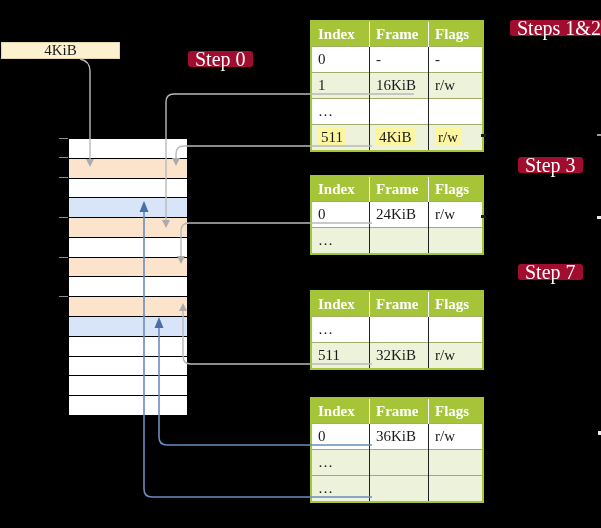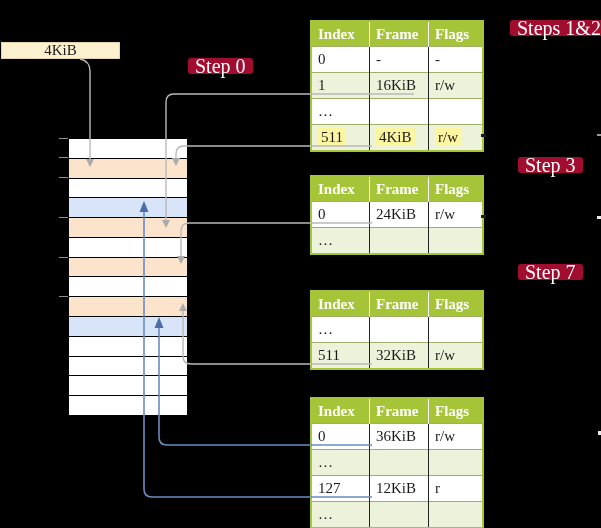--- a/index.html
+++ b/index.html
@@ -11,21 +11,21 @@
   .root-box{
     position:absolute;left:1px;top:42px;width:119px;height:17px;
     background:var(--box-bg,#fcf1cf);border:1px solid #e3d6ae;box-sizing:border-box;
     text-align:center;font-size:15px;line-height:15px;color:#1a1a1a;
   }
   
   .step-label{
     position:absolute;background:var(--label-bg,#a00d2e);color:var(--label-text,#fff);
     font-size:20px;line-height:16px;padding:0 7px;border-radius:3px;white-space:nowrap;
   }
-  .lbl-step0{left:188px;top:58px;}
+  .lbl-step0{left:188px;top:51px;}
   .lbl-steps12{left:510px;top:20px;}
   .lbl-step3{left:518px;top:157px;}
   .lbl-step4{left:518px;top:264px;}
   
   .memory-strip{
     position:absolute;left:68px;top:138px;width:120px;height:278px;
     border:1px solid #000;box-sizing:border-box;display:flex;flex-direction:column;
     background:#fff;
   }
   .mem-row{flex:1;border-bottom:1px solid #000;}
@@ -192,25 +192,20 @@
         <tr class="plain">
           <td class="col-index sep">0</td>
           <td class="col-frame sep">36KiB</td>
           <td class="col-flags">r/w</td>
         </tr>
         <tr class="shaded">
           <td class="col-index sep">…</td>
           <td class="col-frame sep"></td>
           <td class="col-flags"></td>
         </tr>
-        <tr class="plain">
-          <td class="col-index sep">127</td>
-          <td class="col-frame sep">12KiB</td>
-          <td class="col-flags">r</td>
-        </tr>
         <tr class="shaded">
           <td class="col-index sep">…</td>
           <td class="col-frame sep"></td>
           <td class="col-flags"></td>
         </tr>
       </tbody>
     </table>
 
   <svg class="arrows" viewBox="0 0 601 528">
 

